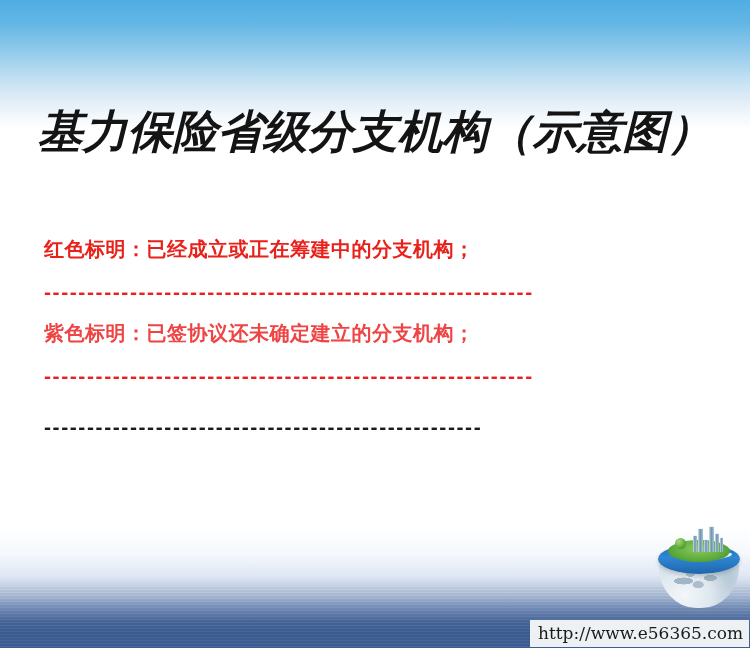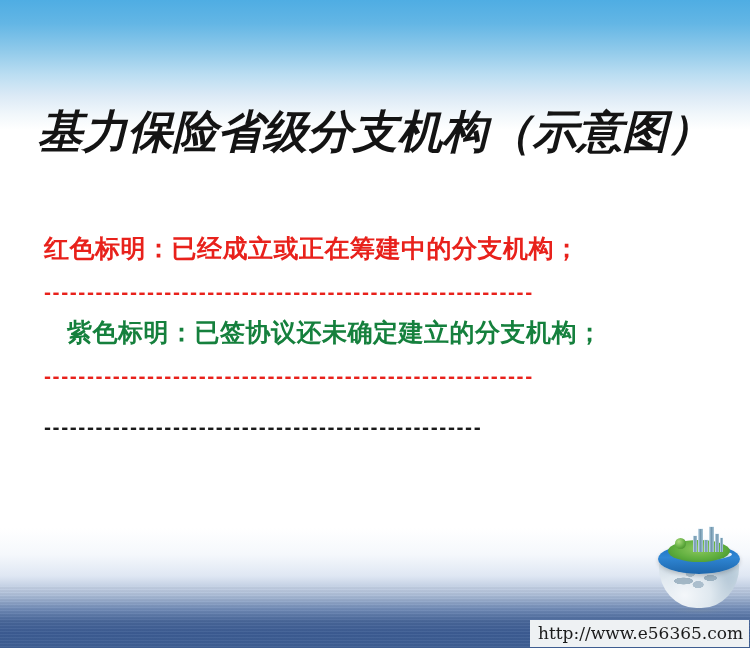--- a/index.html
+++ b/index.html
@@ -86,30 +86,30 @@
 
   
   .legend {
     position: absolute;
     left: 44px;
     top: 232px;
     width: 662px;
   }
 
   .legend-row {
-    font-size: 25px;
+    font-size: 20px;
     line-height: 34px;
     font-weight: bold;
     white-space: nowrap;
     letter-spacing: 0.5px;
     font-family: Liberation Serif, serif;
   }
 
   .legend-row.red    { color: #e8211b; }
-  .legend-row.purple { color: #15803d; margin-left: 23px; }
+  .legend-row.purple { color: #ef4444; }
   .legend-row.black  { color: #1a1a1a; }
 
   .legend-row .thin { font-weight: normal; }
 
   .rule {
     font-size: 21px;
     line-height: 24px;
     font-weight: bold;
     letter-spacing: 1.6px;
     white-space: nowrap;

